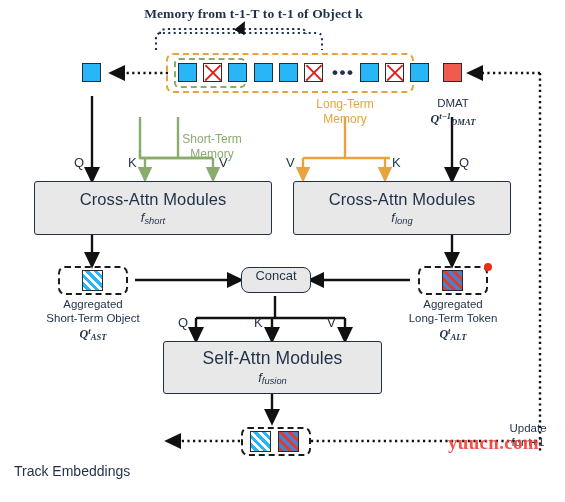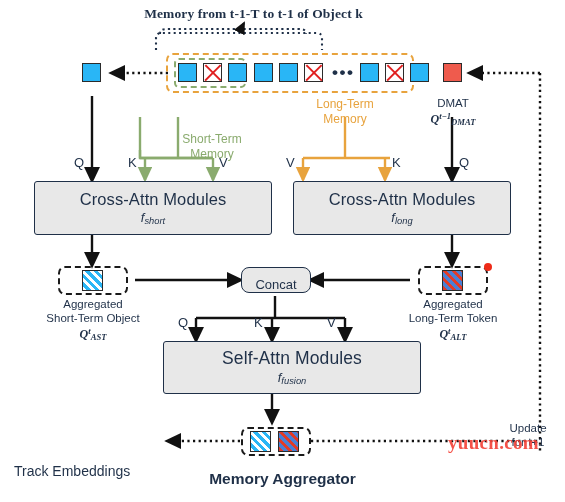--- a/index.html
+++ b/index.html
@@ -52,21 +52,21 @@
     position:absolute;box-sizing:border-box;background:#e8e8e8;
     border:1.8px solid #1f3048;border-radius:3px;
     display:flex;flex-direction:column;align-items:center;justify-content:center;
   }
   .module .m1{font-size:16.5px;color:#1f3048;letter-spacing:.1px;}
   .module .m2{font-size:13px;font-style:italic;color:#1f3048;margin-top:1px;}
   .module.big .m1{font-size:17.5px;}
   .concat{
     position:absolute;box-sizing:border-box;background:#e8e8e8;
     border:1.6px solid #1f3048;border-radius:8px;
-    display:flex;align-items:flex-end;justify-content:center;font-size:13px;color:#1f3048;
+    display:flex;align-items:flex-start;justify-content:center;font-size:13px;color:#1f3048;
   }
   .reddot{position:absolute;width:8px;height:8px;border-radius:50%;background:#ee2b18;}
   .sub{font-size:.72em;vertical-align:-.22em;}
   .sup{font-size:.72em;vertical-align:.45em;}
   .formula{font-style:italic;font-weight:bold;font-size:12px;font-family:"Liberation Serif",serif;}
   .watermark{
     position:absolute;left:448px;top:432px;font-size:19px;font-weight:bold;
     color:#f4443a;opacity:.92;font-family:"Liberation Serif",serif;letter-spacing:.3px;
   }
   .update-lbl{position:absolute;font-size:11.5px;line-height:13.5px;text-align:center;color:#1f3048;}
@@ -212,33 +212,32 @@
   </div>
 
   <div class="concat" style="left:241px;top:267px;width:70px;height:26px;">
     <span>Concat</span>
   </div>
 
   <div class="qkv" style="left:178px;top:315px;">Q</div>
   <div class="qkv" style="left:254px;top:315px;">K</div>
   <div class="qkv" style="left:327px;top:315px;">V</div>
 
-  <div class="module big" style="left:163px;top:341px;width:258px;height:53px;">
+  <div class="module big" style="left:163px;top:341px;width:219px;height:53px;">
     <div class="m1">Self-Attn Modules</div>
     <div class="m2"><span>f</span><span class="sub">fusion</span></div>
   </div>
 
   <div class="dashbox" style="left:241px;top:427px;width:70px;height:29px;"></div>
   <div class="tok-h cyan" style="left:250px;top:431px;"></div>
   <div class="tok-h blue-red" style="left:278px;top:431px;"></div>
 
   <div class="abs" style="left:14px;top:433px;width:150px;font-size:14px;color:#1f3048;margin-top:30px;">Track Embeddings</div>
 
   <div class="update-lbl" style="left:494px;top:422px;width:68px;">
     <span>Update</span><br>
     <span>for t+1</span>
   </div>
 
   <div class="watermark">yuucn.com</div>
 
-  <div class="title-bottom">Memory Aggregator</div>
 
 </div>
 
 </body></html>

